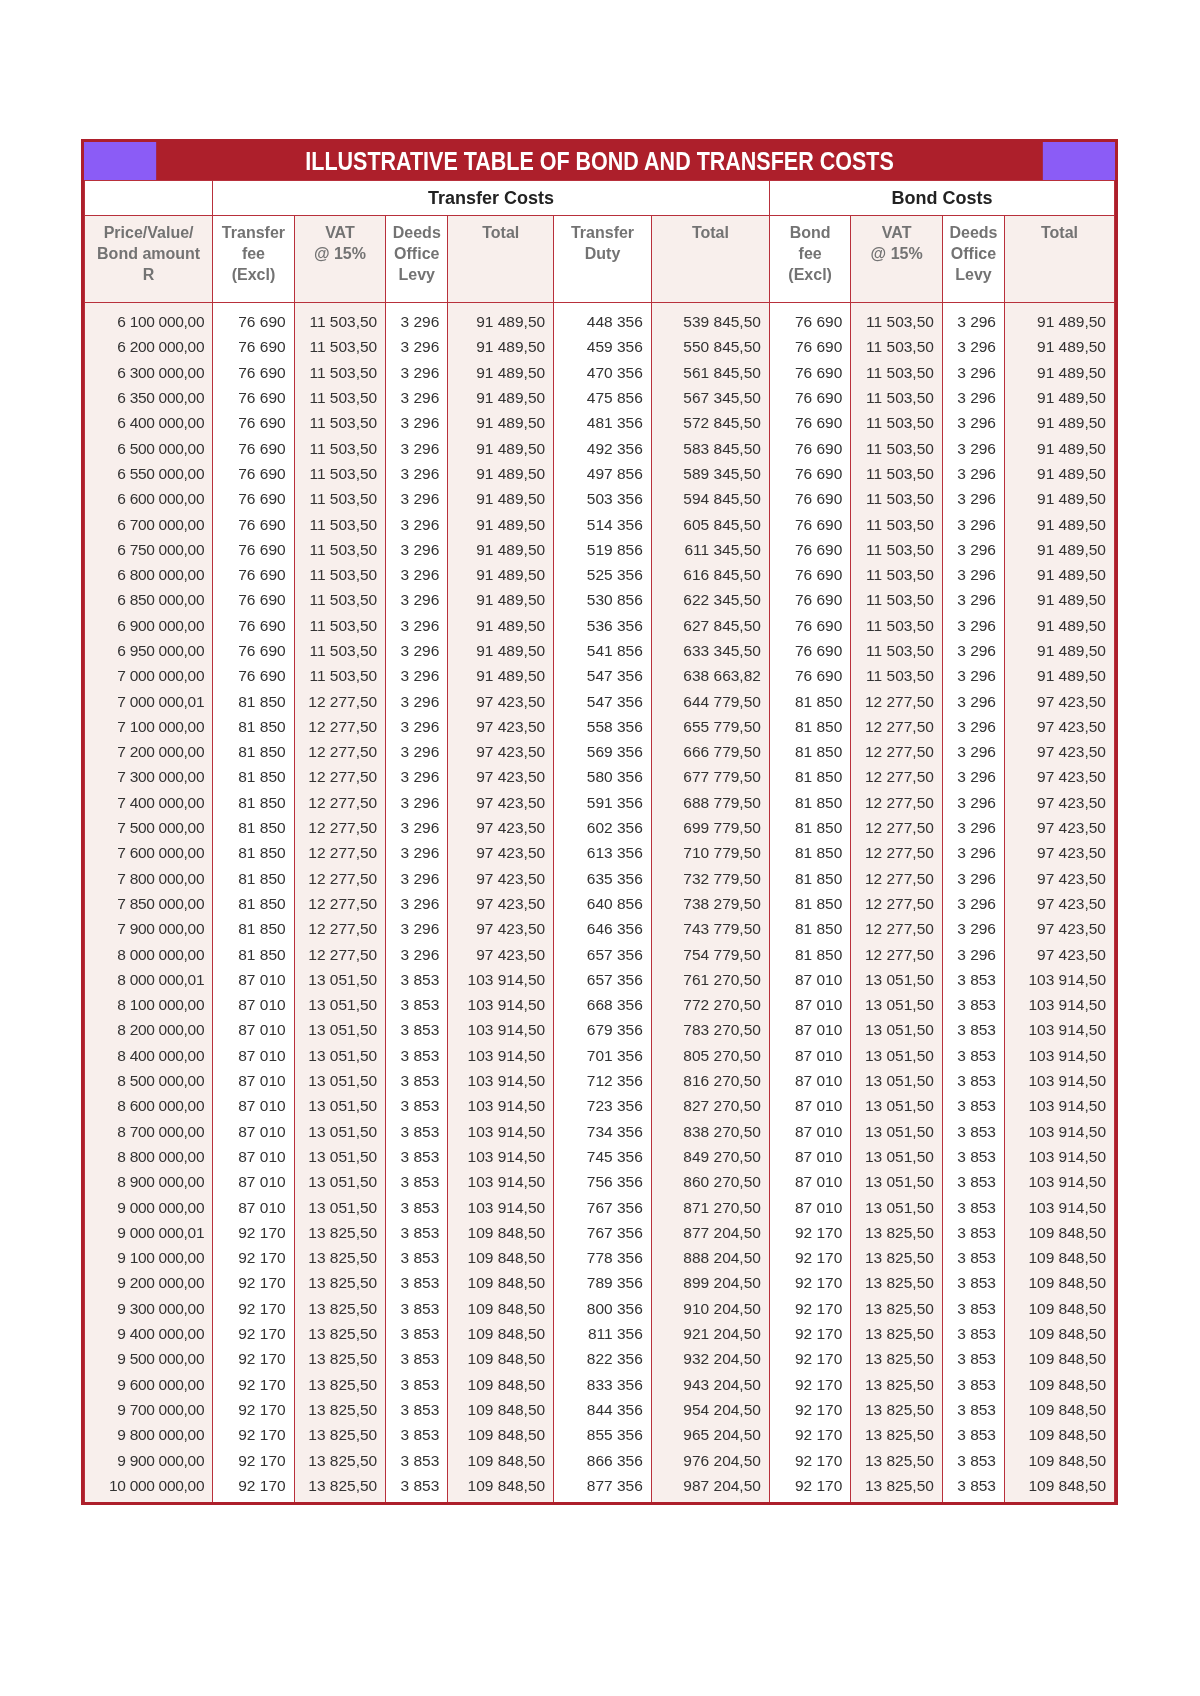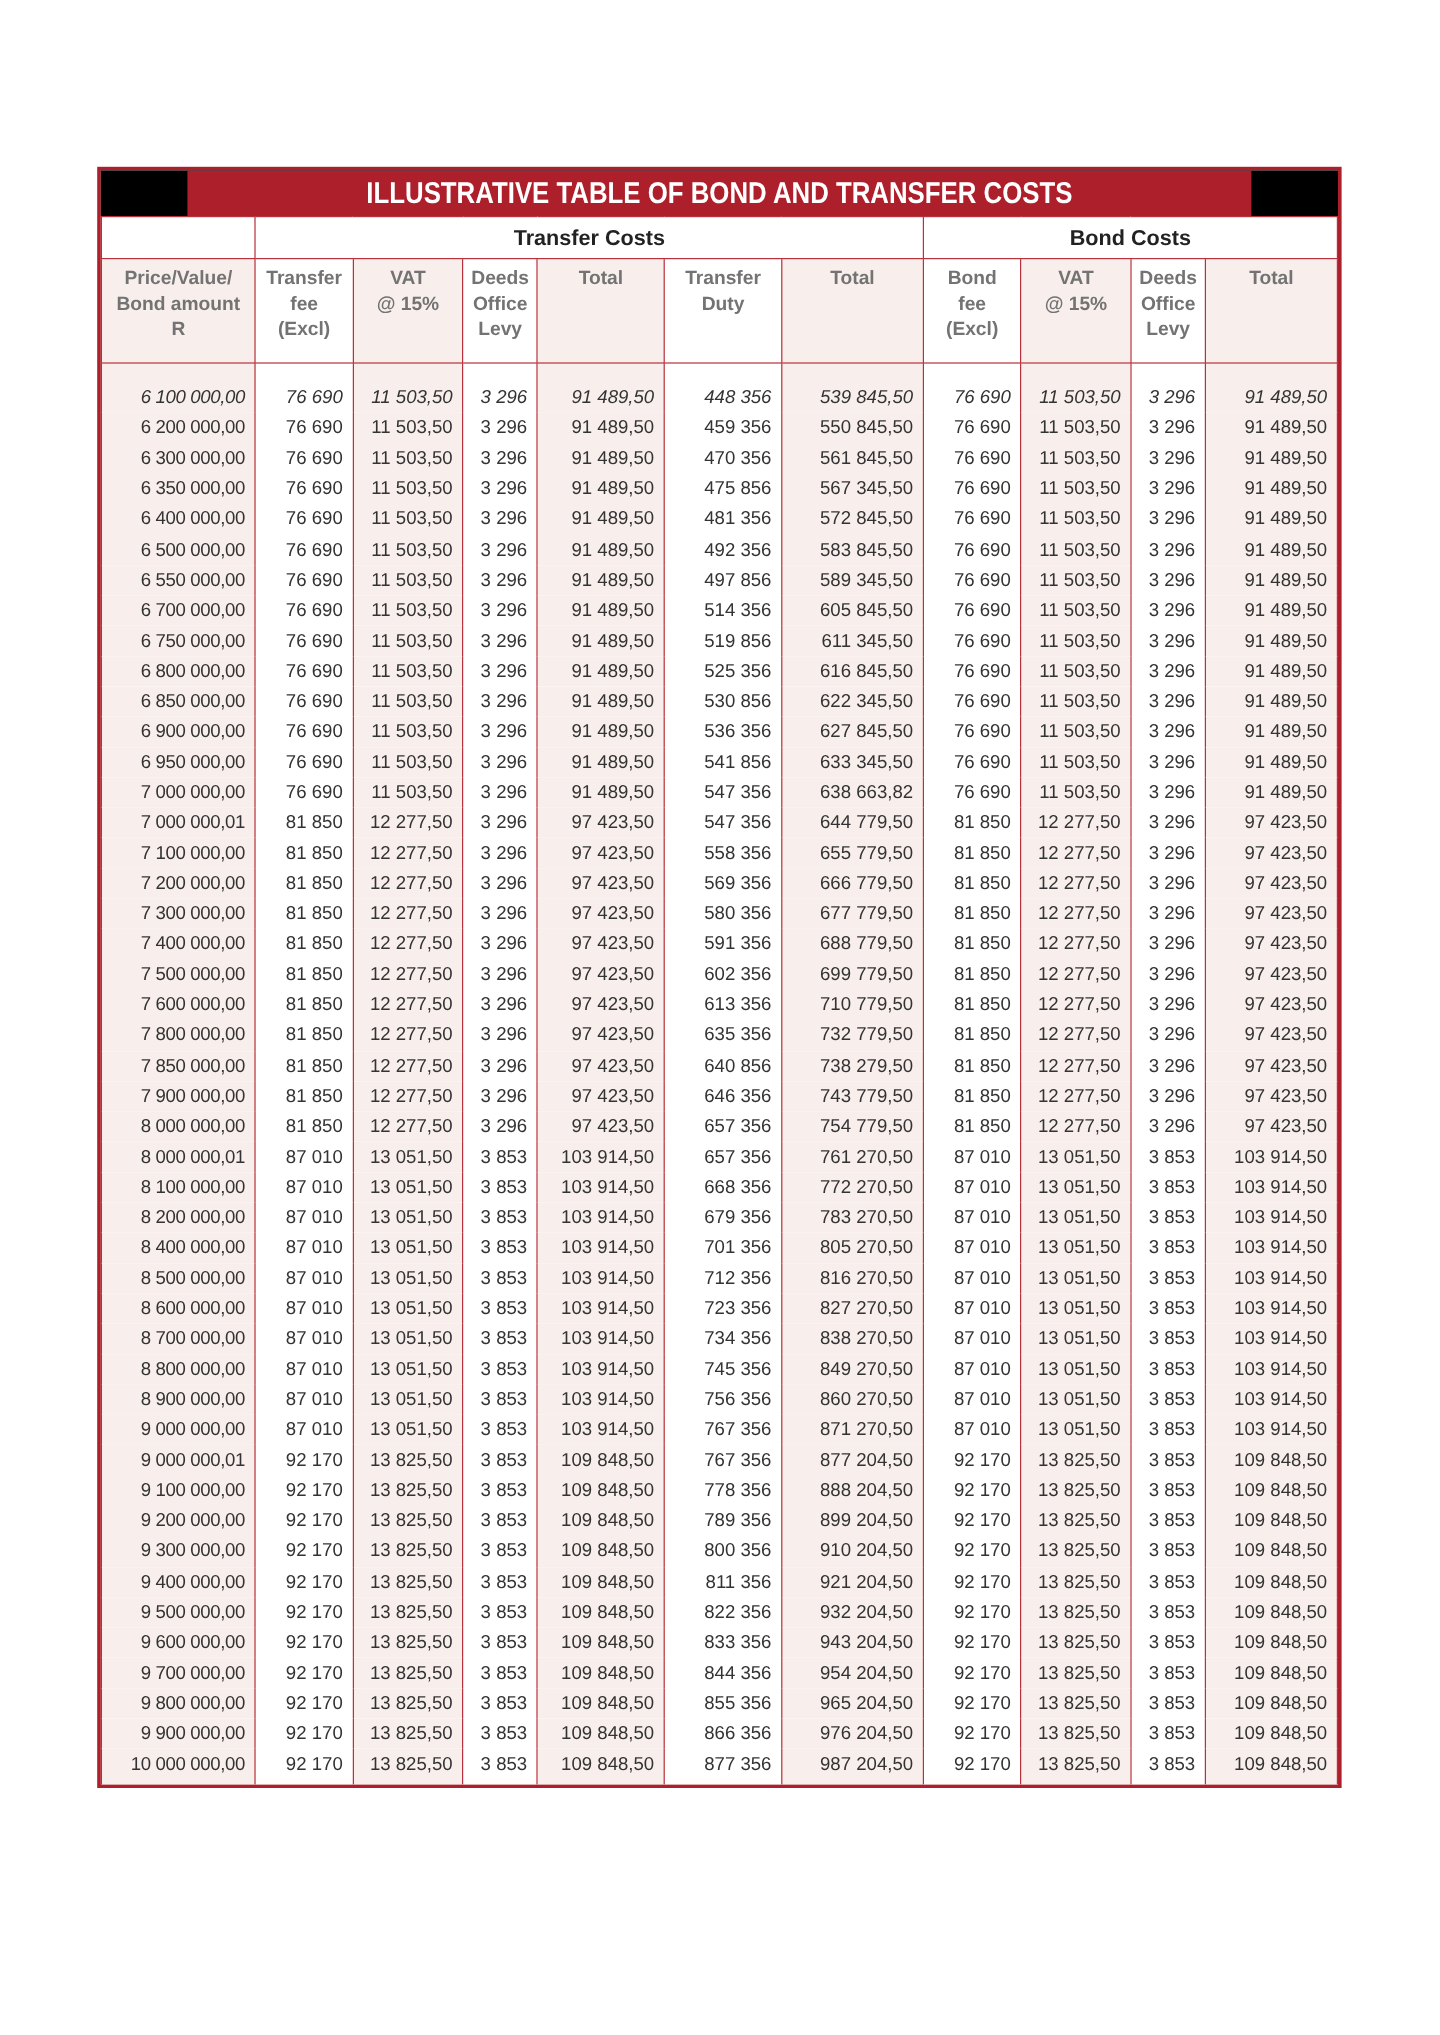--- a/index.html
+++ b/index.html
@@ -30,21 +30,21 @@
     font-weight: bold;
     font-size: 25px;
     letter-spacing: 0px;
     height: 38px;
     line-height: 38px;
     font-family: "Liberation Sans", sans-serif;
     transform: scaleX(0.86);
     transform-origin: center;
   }
   .title-wrap {
-    background: #000000;
+    background: #8b5cf6;
     height: 38px;
     overflow: hidden;
   }
   table {
     border-collapse: collapse;
     width: 100%;
     table-layout: fixed;
   }
   td, th {
     border: 1.5px solid #b8303b;
@@ -75,21 +75,21 @@
     font-size: 15.5px;
     text-align: right;
     padding-right: 8px;
     height: 25.3px;
     line-height: 25px;
     color: #333;
     border-top: none;
     border-bottom: none;
     white-space: nowrap;
   }
-  tbody tr:first-child td { padding-top: 16px; font-style: italic; }
+  tbody tr:first-child td { padding-top: 6px; }
   tbody tr:last-child td { padding-bottom: 4px; }
   .num-cond { letter-spacing: -0.3px; }
 </style>
 </head>
 <body>
 
 <div class="sheet">
   <div class="title-wrap">
     <div class="title-bar">ILLUSTRATIVE TABLE OF BOND AND TRANSFER COSTS</div>
   </div>
@@ -226,20 +226,33 @@
           <td class="plain">3 296</td>
           <td class="shade">91 489,50</td>
           <td class="plain">497 856</td>
           <td class="shade">589 345,50</td>
           <td class="plain">76 690</td>
           <td class="shade">11 503,50</td>
           <td class="plain">3 296</td>
           <td class="shade">91 489,50</td>
         </tr>
         <tr>
+          <td class="shade num-cond">6 600 000,00</td>
+          <td class="plain">76 690</td>
+          <td class="shade">11 503,50</td>
+          <td class="plain">3 296</td>
+          <td class="shade">91 489,50</td>
+          <td class="plain">503 356</td>
+          <td class="shade">594 845,50</td>
+          <td class="plain">76 690</td>
+          <td class="shade">11 503,50</td>
+          <td class="plain">3 296</td>
+          <td class="shade">91 489,50</td>
+        </tr>
+        <tr>
           <td class="shade num-cond">6 700 000,00</td>
           <td class="plain">76 690</td>
           <td class="shade">11 503,50</td>
           <td class="plain">3 296</td>
           <td class="shade">91 489,50</td>
           <td class="plain">514 356</td>
           <td class="shade">605 845,50</td>
           <td class="plain">76 690</td>
           <td class="shade">11 503,50</td>
           <td class="plain">3 296</td>

